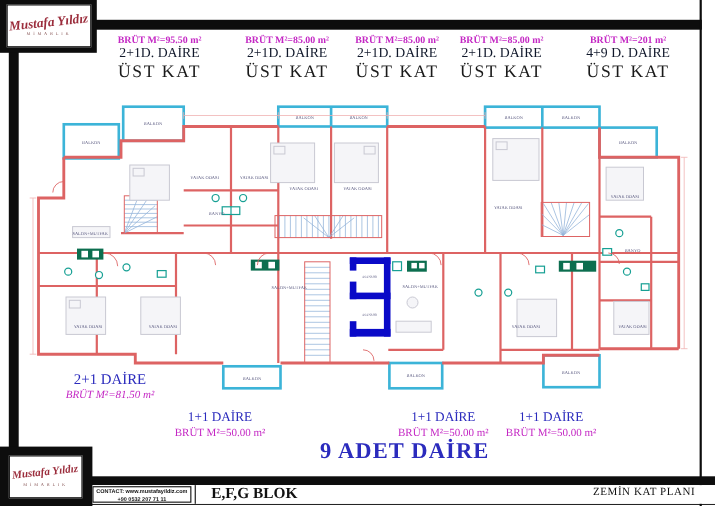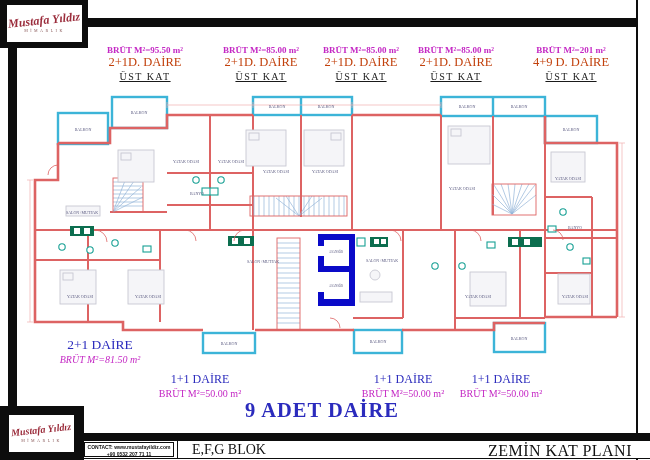--- a/index.html
+++ b/index.html
@@ -22,47 +22,47 @@
   .logo-card { position:absolute; background:#fff; border:1.5px solid #0d0d0d;
                display:flex; flex-direction:column; align-items:center; justify-content:center; }
   .tl .logo-card { left:6px; top:4px;  width:77px; height:39px; }
   .bl .logo-card { left:8px; top:8px;  width:67px; height:39px; }
   .sig { font-style:italic; font-weight:bold; color:#9b2d3c; transform:rotate(-6deg);
          font-size:12px; white-space:nowrap; line-height:12px; }
   .bl .sig { font-size:10px; }
   .tagline { font-size:4px; letter-spacing:2.5px; color:#8a5a5a; margin-top:2px; white-space:nowrap; }
 
   
-  .unit-top { position:absolute; width:130px; text-align:center; top:45px; }
+  .unit-top { position:absolute; width:130px; text-align:center; top:31px; }
   .u-area  { color:#c428c4; font-size:9px;  font-weight:600; white-space:nowrap; }
-  .u-type  { color:#c2410c; font-size:12.5px; line-height:14px; white-space:nowrap; }
-  .u-floor { color:#1a1a1a; font-size:10px; letter-spacing:1.5px; margin-top:2px; white-space:nowrap;text-decoration:underline; }
+  .u-type  { color:#0f172a; font-size:12.5px; line-height:14px; white-space:nowrap; }
+  .u-floor { color:#1a1a1a; font-size:16px; letter-spacing:1.5px; margin-top:2px; white-space:nowrap; }
 
   .unit-bottom { position:absolute; text-align:center; }
   .b-type { color:#2b2bbd; white-space:nowrap; }
   .b-area { color:#c428c4; white-space:nowrap; margin-top:1px; }
   .ub-big   .b-type { font-size:13.5px; }  .ub-big   .b-area { font-size:10px;font-style:italic; }
   .ub-small .b-type { font-size:12px; }    .ub-small .b-area { font-size:10px; }
 
-  .total-label { position:absolute; left:245px; top:399px; width:200px; text-align:left;
+  .total-label { position:absolute; left:245px; top:399px; width:200px; text-align:right;
                  color:#2b2bbd; font-size:20.5px; font-weight:600; letter-spacing:1px; white-space:nowrap; }
 
   
   #plan-svg { position:absolute; left:0; top:0; width:650px; height:460px; }
   .room-label { font-family:"Liberation Serif", serif; fill:#5c5c82; text-anchor:middle; }
 
   
   .footer-strip { position:absolute; left:0; top:441px; width:650px; height:17px; background:#fff; }
   .contact-box { position:absolute; left:84px; top:442px; width:90px; height:15px;
                  border:1px solid #0d0d0d; background:#fff; text-align:center;
                  font-family:"Liberation Sans", sans-serif; font-weight:bold;
                  font-size:5px; line-height:6.5px; color:#111; padding-top:1px; }
   .footer-div { position:absolute; left:177px; top:441px; width:1px; height:17px; background:#0d0d0d; }
-  .blok-label { position:absolute; left:192px; top:442px; font-size:14px; color:#111; white-space:nowrap; }
-  .plan-title { position:absolute; right:18px; top:442px; font-size:16px; color:#111;
+  .blok-label { position:absolute; left:192px; top:442px; font-size:14px; color:#111; white-space:nowrap;font-weight:bold; }
+  .plan-title { position:absolute; right:18px; top:442px; font-size:10px; color:#111;
                 letter-spacing:.5px; white-space:nowrap; }
 </style>
 </head>
 <body>
 
 <div class="page">
 
   <div class="bar frame-top"></div>
   <div class="bar frame-left"></div>
   <div class="bar frame-right"></div>

